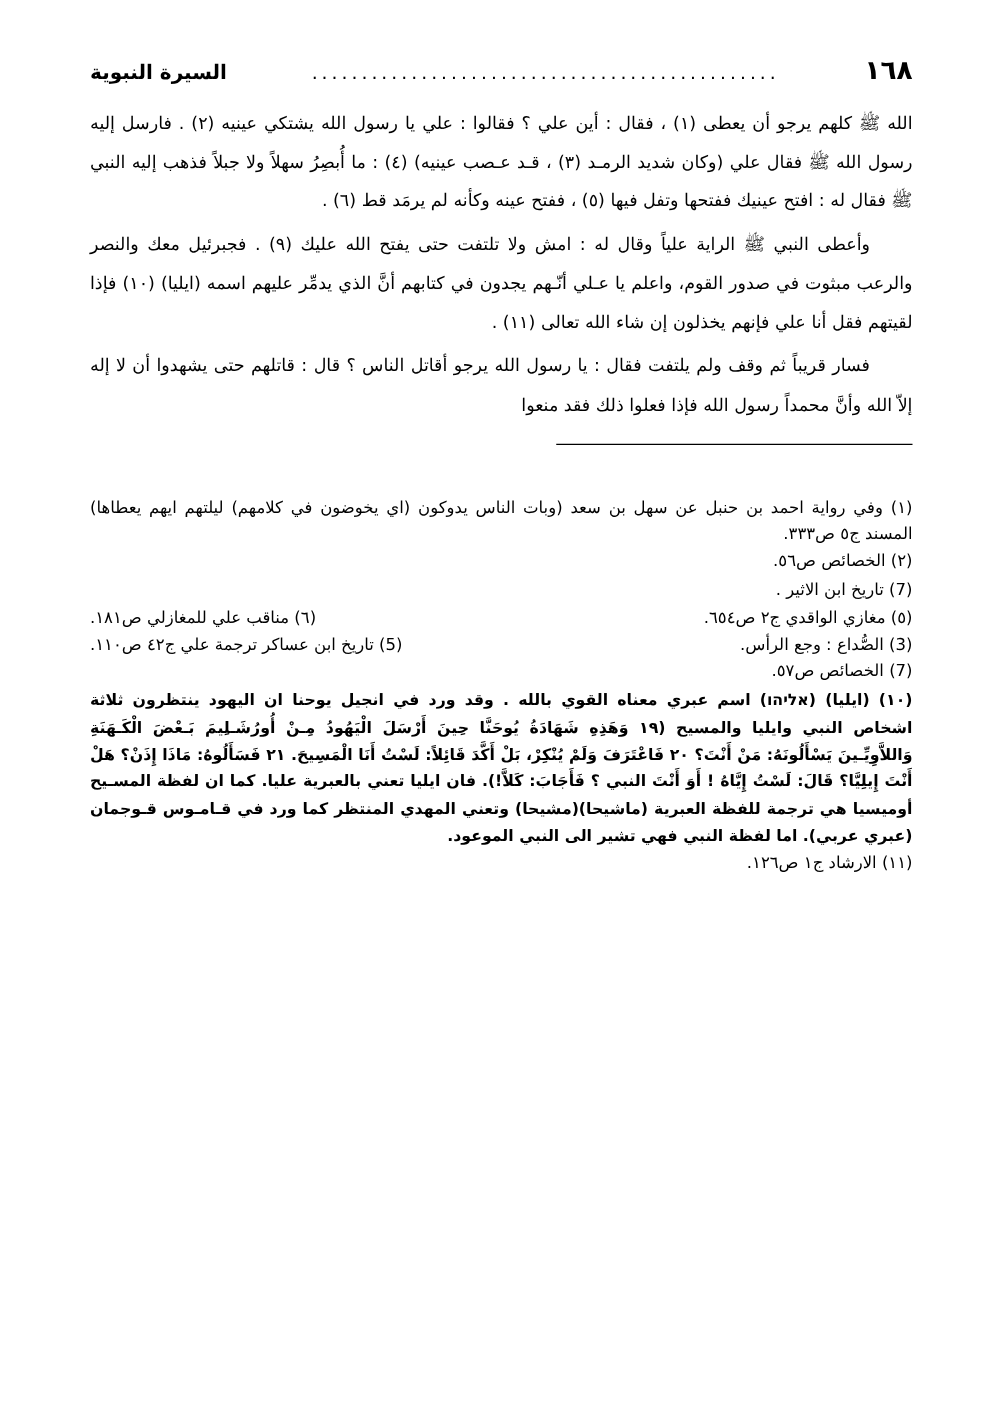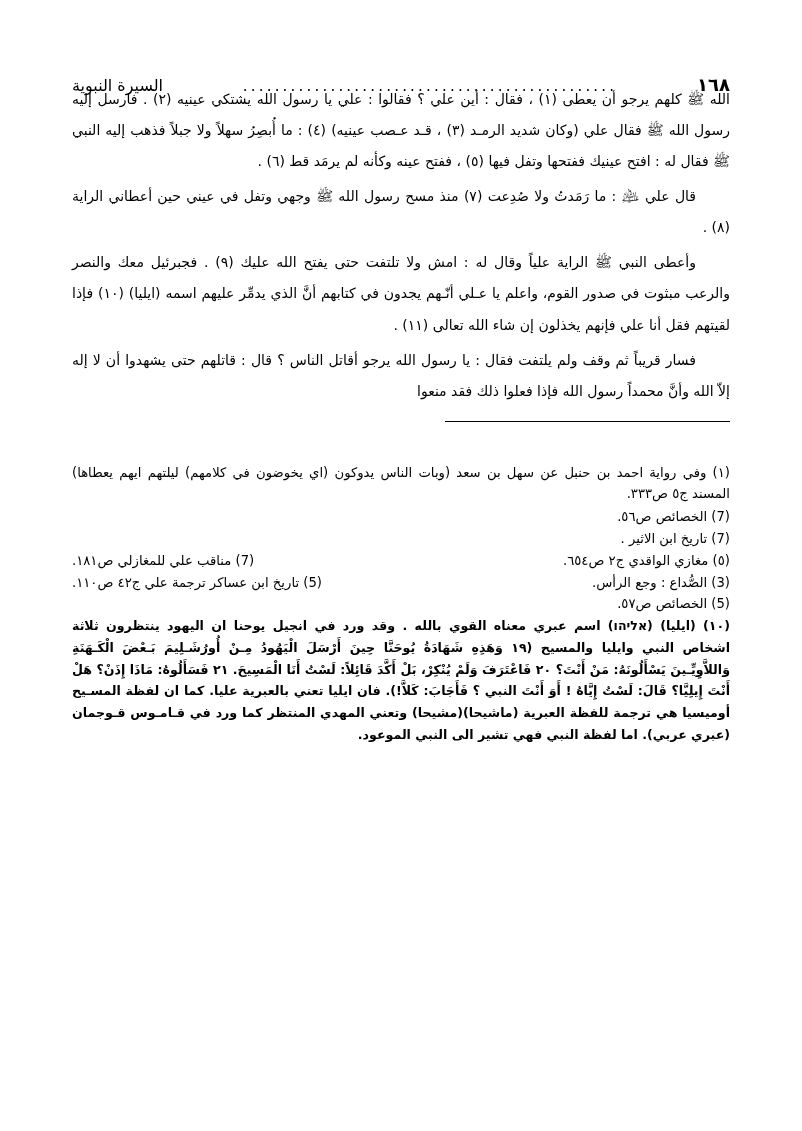--- a/index.html
+++ b/index.html
@@ -29,38 +29,37 @@
     flex-direction: row;
     align-items: baseline;
     justify-content: flex-start;
     gap: 8px;
     font-size: 16.5px;
     margin-bottom: 10px;
     height: 30px;
   }
   .page-number {
     font-weight: bold;
-    font-size: 18px;
+    font-size: 21px;
     letter-spacing: 0.5px;
     white-space: nowrap;
-    margin-top: 30px;
   }
   .header-dots {
     flex: 1 1 auto;
     overflow: hidden;
     white-space: nowrap;
     font-size: 15px;
     letter-spacing: 3.2px;
     color: #000;
     text-align: center;
     direction: ltr;
     line-height: 1;
   }
   .header-title {
-    font-weight: normal;
+    font-weight: bold;
     font-size: 16px;
     white-space: nowrap;
   }
   
   .body-text {
     font-size: 14px;
     line-height: 2.22;
     text-align: justify;
     text-justify: inter-word;
     letter-spacing: 0;
@@ -115,42 +114,42 @@
 <div class="page">
 
   <div class="header">
     <span class="page-number">١٦٨</span>
     <span class="header-dots">...............................................</span>
     <span class="header-title">السيرة النبوية</span>
   </div>
 
   <div class="body-text">
     <p>الله ﷺ كلهم يرجو أن يعطى (١) ، فقال : أين علي ؟ فقالوا : علي يا رسول الله يشتكي عينيه (٢) . فارسل إليه رسول الله ﷺ فقال علي (وكان شديد الرمـد (٣) ، قـد عـصب عينيه) (٤) : ما أُبصِرُ سهلاً ولا جبلاً فذهب إليه النبي ﷺ فقال له : افتح عينيك ففتحها وتفل فيها (٥) ، ففتح عينه وكأنه لم يرمَد قط (٦) .</p>
-    <p class="indent">قال علي ﵇ : ما رَمَدتُ ولا صُدِعت (٧) منذ مسح رسول الله ﷺ وجهي وتفل في عيني حين أعطاني الراية (٨) .</p>
     <p class="indent">وأعطى النبي ﷺ الراية علياً وقال له : امش ولا تلتفت حتى يفتح الله عليك (٩) . فجبرئيل معك والنصر والرعب مبثوت في صدور القوم، واعلم يا عـلي أنّـهم يجدون في كتابهم أنَّ الذي يدمِّر عليهم اسمه (ايليا) (١٠) فإذا لقيتهم فقل أنا علي فإنهم يخذلون إن شاء الله تعالى (١١) .</p>
     <p class="indent">فسار قريباً ثم وقف ولم يلتفت فقال : يا رسول الله يرجو أقاتل الناس ؟ قال : قاتلهم حتى يشهدوا أن لا إله إلاّ الله وأنَّ محمداً رسول الله فإذا فعلوا ذلك فقد منعوا</p>
   </div>
 
   <div class="rule-wrap">
     <div class="rule"></div>
   </div>
 
   <div class="footnotes">
     <p>(١) وفي رواية احمد بن حنبل عن سهل بن سعد (وبات الناس يدوكون (اي يخوضون في كلامهم) ليلتهم ايهم يعطاها) المسند ج٥ ص٣٣٣.</p>
-    <p>(7) الخصائص ص٥٦.</p>
+    <p>(٢) الخصائص ص٥٦.</p>
     <p>(7) تاريخ ابن الاثير .</p>
 
     <div class="fn-two-col">
       <div>(٥) مغازي الواقدي ج٢ ص٦٥٤.</div>
-      <div>(7) مناقب علي للمغازلي ص١٨١.</div>
+      <div>(٦) مناقب علي للمغازلي ص١٨١.</div>
     </div>
     <div class="fn-two-col">
       <div>(3) الصُّداع : وجع الرأس.</div>
       <div>(5) تاريخ ابن عساكر ترجمة علي ج٤٢ ص١١٠.</div>
     </div>
 
-    <p>(5) الخصائص ص٥٧.</p>
+    <p>(7) الخصائص ص٥٧.</p>
 
     <p class="fn-long">(١٠) (ايليا) (אליהו) اسم عبري معناه القوي بالله . وقد ورد في انجيل يوحنا ان اليهود ينتظرون ثلاثة اشخاص النبي وايليا والمسيح (١٩ وَهَذِهِ شَهَادَةُ يُوحَنَّا حِينَ أَرْسَلَ الْيَهُودُ مِـنْ أُورُشَـلِيمَ بَـعْضَ الْكَـهَنَةِ وَاللاَّوِيِّـينَ يَسْأَلُونَهُ: مَنْ أَنْتَ؟ ٢٠ فَاعْتَرَفَ وَلَمْ يُنْكِرْ، بَلْ أَكَّدَ قَائِلاً: لَسْتُ أَنَا الْمَسِيحَ. ٢١ فَسَأَلُوهُ: مَاذَا إِذَنْ؟ هَلْ أَنْتَ إِيلِيَّا؟ قَالَ: لَسْتُ إِيَّاهُ ! أَوَ أَنْتَ النبي ؟ فَأَجَابَ: كَلاَّ!). فان ايليا تعني بالعبرية عليا. كما ان لفظة المسـيح أوميسيا هي ترجمة للفظة العبرية (ماشيحا)(مشيحا) وتعني المهدي المنتظر كما ورد في قـامـوس قـوجمان (عبري عربي). اما لفظة النبي فهي تشير الى النبي الموعود.</p>
 
+    <p>(١١) الارشاد ج١ ص١٢٦.</p>
   </div>
 
 </div>
 
 </body></html>

